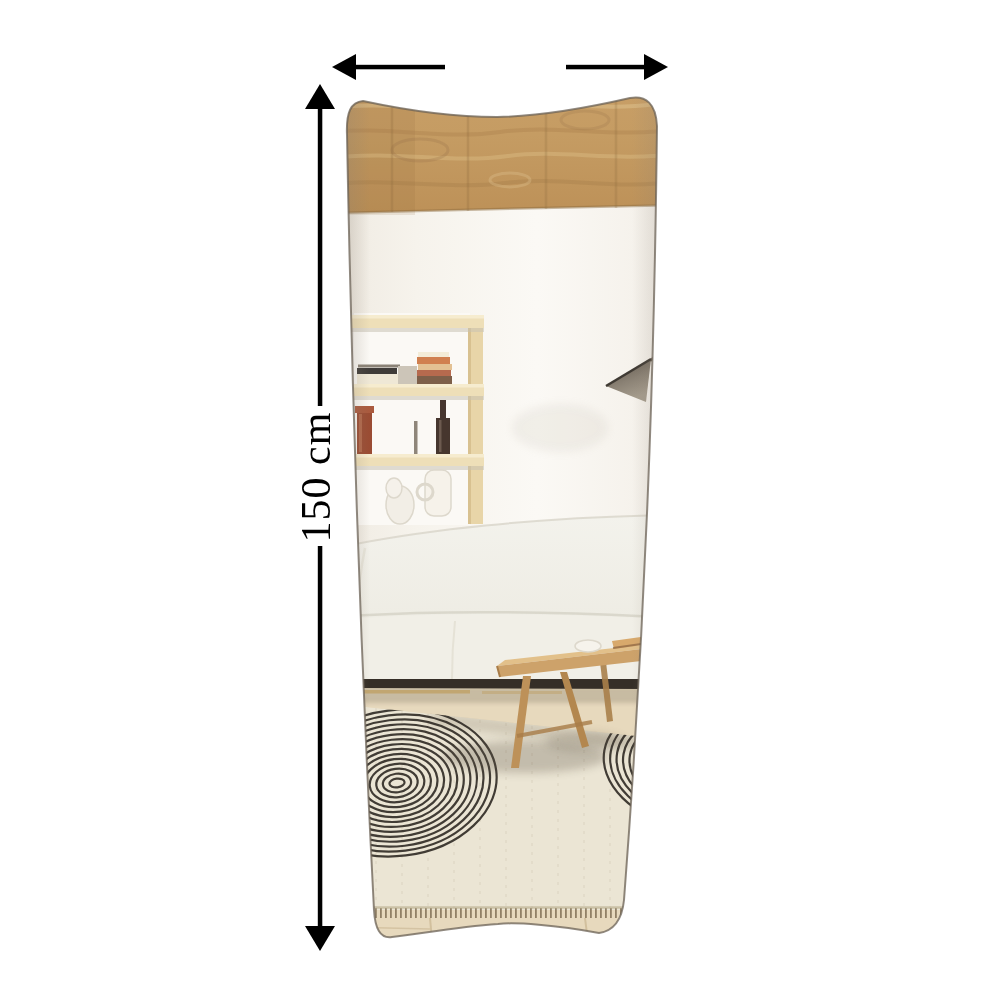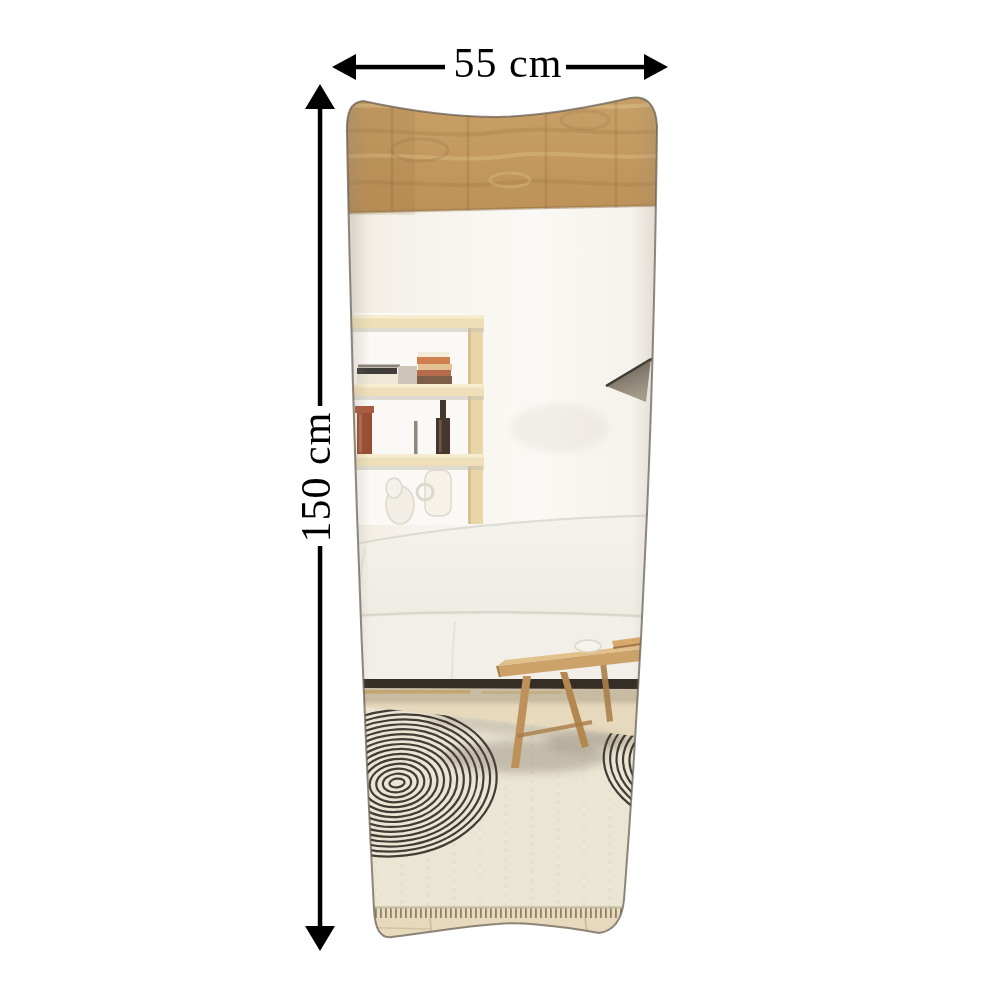--- a/index.html
+++ b/index.html
@@ -277,17 +277,16 @@
       <polygon points="668,67 644,54 644,80"></polygon>
     </g>
     <g fill="#000000" stroke="none">
       <rect x="317.8" y="108" width="4.5" height="298"></rect>
       <rect x="317.8" y="546" width="4.5" height="380"></rect>
       <polygon points="320,84 305,109 335,109"></polygon>
       <polygon points="320,951 305,926 335,926"></polygon>
     </g>
   </svg>
 
-  <div class="dim-label dim-label-width">55 cm</div>
 
   <div class="dim-label dim-label-height">150 cm</div>
 
 </div>
 
 </body></html>

